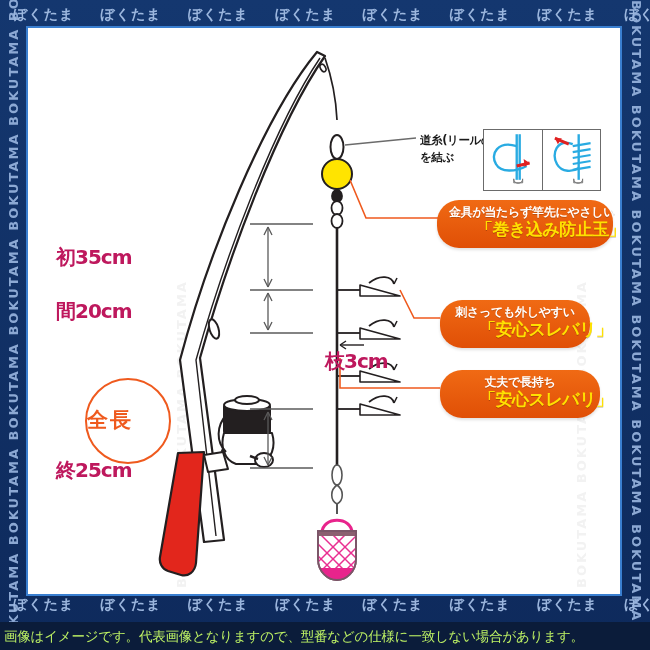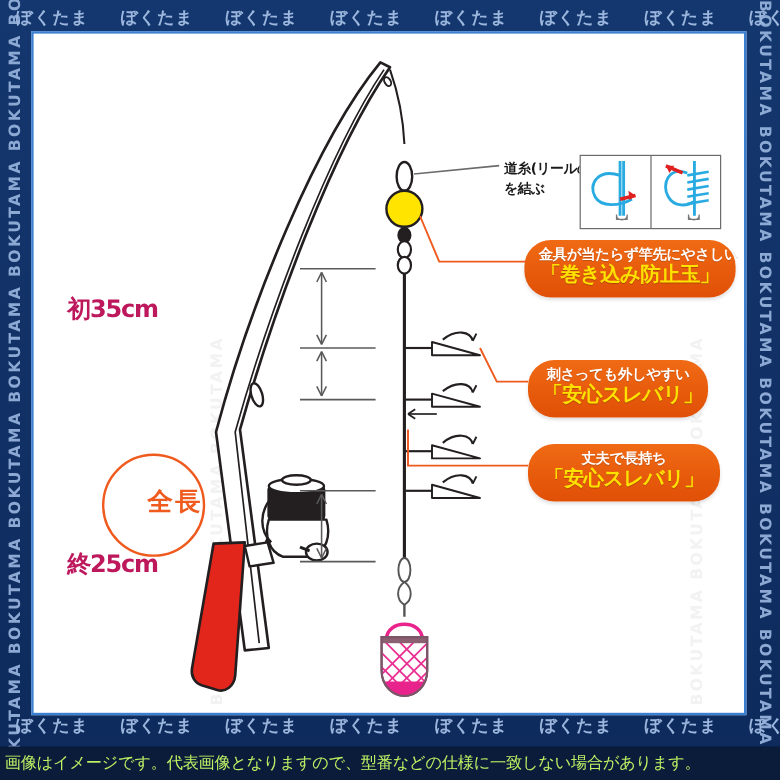--- a/index.html
+++ b/index.html
@@ -75,24 +75,23 @@
     position:absolute;font-weight:bold;color:#be185d;
     font-size:20px;white-space:nowrap;letter-spacing:-1px;
   }
 
   
   .total-badge{
     position:absolute;left:57px;top:350px;
     width:86px;height:86px;border-radius:50%;
     border:2.5px solid #ef5a1e;
     display:flex;flex-direction:column;
-    align-items:flex-end;justify-content:center;
+    align-items:flex-start;justify-content:center;
     color:#ef5a1e;font-weight:bold;line-height:1.02;
     box-sizing:border-box;
-    font-family:Liberation Mono, monospace;
   }
   .total-badge .t1{font-size:21px;letter-spacing:2px;}
   .total-badge .t2{font-size:25px;letter-spacing:0px;}
 
   
   .pill{
     position:absolute;border-radius:22px;
     background:#ea5a10;
     background:linear-gradient(180deg,#f06a14 0%,#e04f06 100%);
     box-shadow:0 2px 3px rgba(0,0,0,.12);
@@ -101,20 +100,21 @@
   }
   .pill .p-top{
     color:#ffffff;font-weight:bold;font-size:12px;
     letter-spacing:-.3px;line-height:1.2;
     text-shadow:0 1px 0 rgba(0,0,0,.18);
   }
   .pill .p-main{
     color:#ffe100;font-weight:bold;font-size:17px;
     letter-spacing:-.5px;line-height:1.25;
     text-shadow:0 1px 0 rgba(0,0,0,.22);
+    margin-left:27px;
   }
 
   
   .knot-box{
     position:absolute;left:455px;top:101px;
     width:118px;height:62px;
     border:1.5px solid #6b6b6b;background:#fff;
     display:flex;box-sizing:border-box;
   }
   .knot-cell{flex:1;position:relative;overflow:hidden;}
@@ -309,20 +309,22 @@
 
           <path d="M 372 262 L 386 290 L 412 290"></path>
 
           <path d="M 312 330 L 312 360 L 412 360"></path>
         </g>
 
         <path d="M 317 117 L 388 110" stroke="#6b6b6b" stroke-width="1.3" fill="none"></path>
       </svg>
 
       <div class="meas" style="left:28px;top:216px;">初35cm</div>
+      <div class="meas" style="left:28px;top:270px;">間20cm</div>
+      <div class="meas" style="left:297px;top:320px;">枝3cm</div>
       <div class="meas" style="left:28px;top:390px;margin-top:39px;">終25cm</div>
 
       <div class="total-badge">
         <div class="t1">全長</div>
       </div>
 
       <div class="tie-note">
         <div>道糸(リールの糸)</div>
         <div>を結ぶ</div>
       </div>

